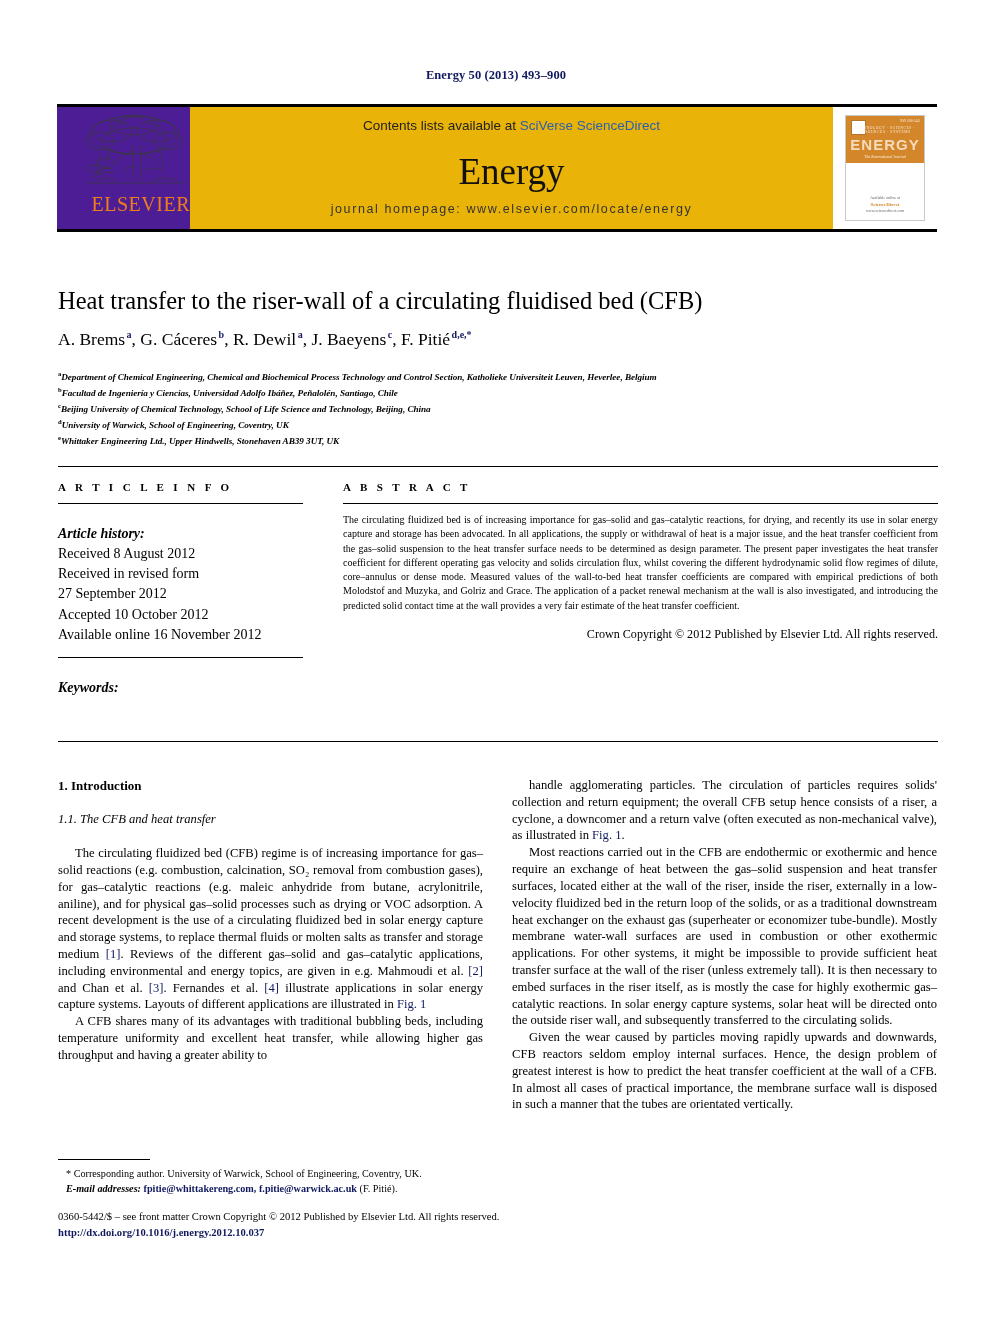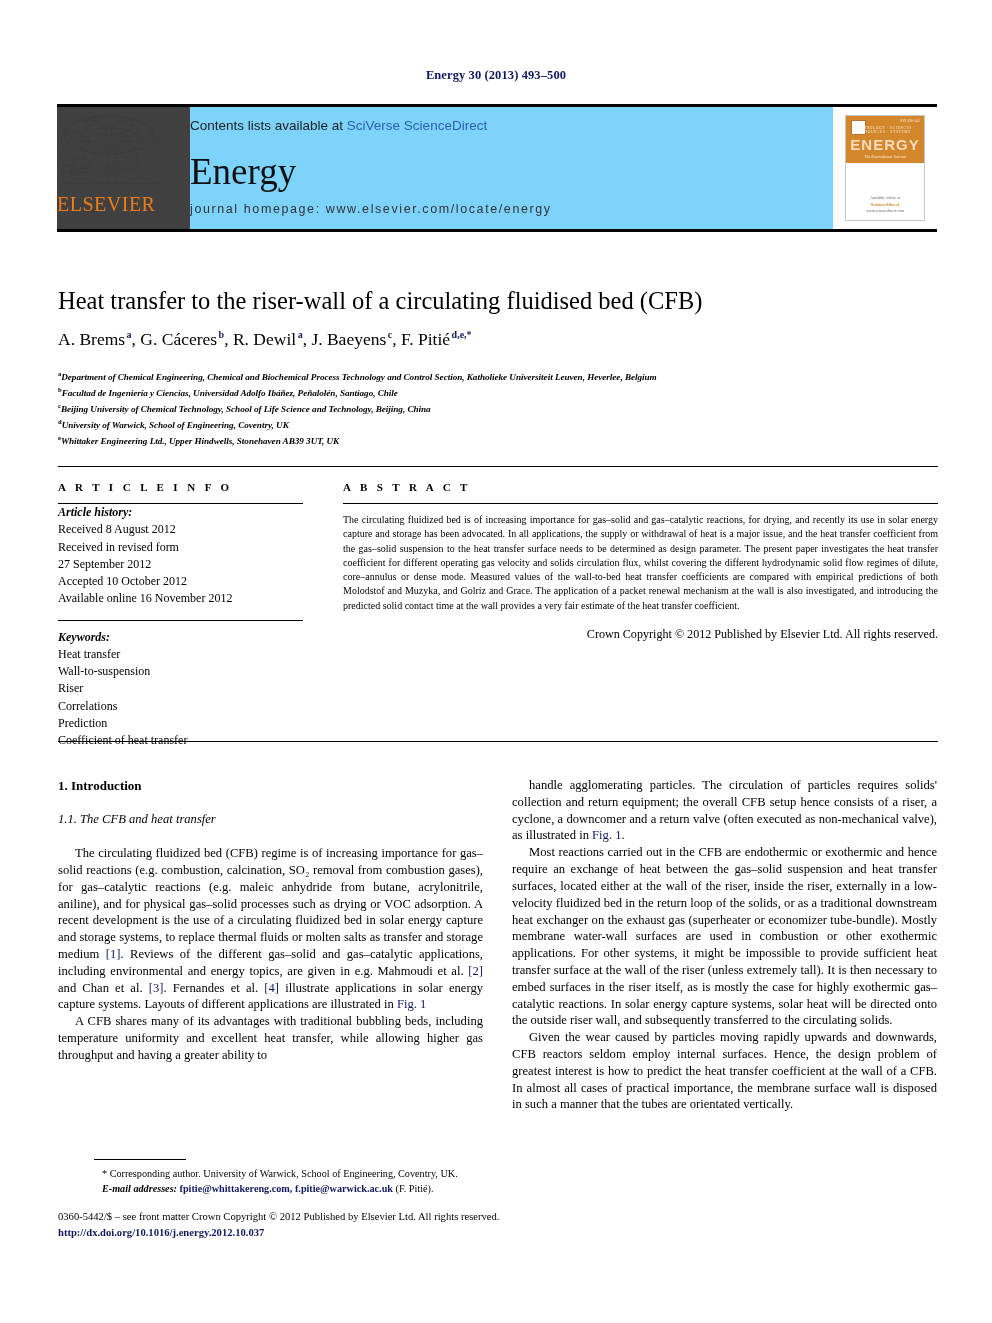--- a/index.html
+++ b/index.html
@@ -44,42 +44,43 @@
     border-top: 3px solid #000;
     border-bottom: 3px solid #000;
     height: 128px;
     box-sizing: border-box;
     display: flex;
     align-items: stretch;
   }
   .mast-logo {
     width: 133px;
     flex: 0 0 133px;
-    background: #404040;
+    background: #4c1d95;
     display: flex;
     flex-direction: column;
-    align-items: flex-start;
+    align-items: flex-end;
     justify-content: flex-start;
     padding-top: 4px;
     box-sizing: border-box;
   }
   .tree-svg { display:block; }
   .elsevier-word {
     font-family: "Liberation Serif", serif;
     font-size: 20px;
     letter-spacing: .5px;
     color: #f07d1a;
     font-weight: 400;
     margin-top: 1px;
     line-height: 1;
   }
   .mast-center {
     flex: 1 1 auto;
-    background: #7dd3fc;
+    background: #eab308;
     position: relative;
+    text-align: center;
     padding-top: 11px;
     box-sizing: border-box;
   }
   .contents-line {
     font-family: "Liberation Sans", sans-serif;
     font-size: 13.5px;
     color: #222;
   }
   .contents-line .sd-link { color: #2b5fb0; }
   .journal-title {
@@ -248,23 +249,23 @@
     font-weight: bold;
     letter-spacing: 3.4px;
     color: #000;
     font-family: "Liberation Serif", serif;
   }
   .thin-rule {
     border-top: 1px solid #000;
     margin-top: 10px;
   }
   .info-block {
-    font-size: 12px;
+    font-size: 14px;
     line-height: 1.44;
-    margin-top: 0;
+    margin-top: 20px;
   }
   .info-block .lbl {
     font-style: italic;
     font-weight: bold;
   }
   .info-sep {
     border-top: 1px solid #000;
     margin-top: 12px;
     margin-bottom: 8px;
   }
@@ -319,21 +320,20 @@
   .ref { color: #11195e; }
 
   
   .footnote {
     position: absolute;
     left: 58px;
     top: 1159px;
     width: 425px;
     font-size: 10.2px;
     line-height: 1.45;
-    margin-left: 36px;
   }
   .footnote-rule {
     width: 92px;
     border-top: 1px solid #000;
     margin-bottom: 7px;
   }
   .footnote .fn-line { text-indent: -8px; padding-left: 16px; }
   .footnote .em-lbl { font-style: italic; font-weight: bold; }
   .footnote a, .mail { color: #11195e; font-weight: bold; }
 
@@ -345,21 +345,21 @@
     font-size: 10.6px;
     line-height: 1.5;
   }
   .colophon .doi { color: #11195e; font-weight: bold; }
 </style>
 </head>
 <body>
 
 <div class="page">
 
-  <div class="running-head">Energy 30 (2013) 493–500</div>
+  <div class="running-head">Energy 50 (2013) 493–900</div>
 
   <div class="masthead">
 
     <div class="mast-logo">
       <svg class="tree-svg" width="108" height="82" viewBox="0 0 108 82">
         <g fill="none" stroke="#3b3b3b" stroke-width="0.7">
           <ellipse cx="52" cy="24" rx="45" ry="19"></ellipse>
           <ellipse cx="30" cy="20" rx="20" ry="11"></ellipse>
           <ellipse cx="74" cy="20" rx="20" ry="11"></ellipse>
           <ellipse cx="52" cy="14" rx="24" ry="10"></ellipse>
@@ -439,28 +439,20 @@
           <div>Received 8 August 2012</div>
           <div>Received in revised form</div>
           <div>27 September 2012</div>
           <div>Accepted 10 October 2012</div>
           <div>Available online 16 November 2012</div>
         </div>
     </div>
     <div class="info-sep"></div>
     <div class="info-block">
       <div class="lbl">Keywords:</div>
-      <div>
-          <div>Heat transfer</div>
-          <div>Wall-to-suspension</div>
-          <div>Riser</div>
-          <div>Correlations</div>
-          <div>Prediction</div>
-          <div>Coefficient of heat transfer</div>
-        </div>
     </div>
   </div>
 
   <div class="abs-col">
     <div class="sec-head">A B S T R A C T</div>
     <div class="thin-rule"></div>
     <div class="abstract-text">The circulating fluidized bed is of increasing importance for gas–solid and gas–catalytic reactions, for drying, and recently its use in solar energy capture and storage has been advocated. In all applications, the supply or withdrawal of heat is a major issue, and the heat transfer coefficient from the gas–solid suspension to the heat transfer surface needs to be determined as design parameter. The present paper investigates the heat transfer coefficient for different operating gas velocity and solids circulation flux, whilst covering the different hydrodynamic solid flow regimes of dilute, core–annulus or dense mode. Measured values of the wall-to-bed heat transfer coefficients are compared with empirical predictions of both Molodstof and Muzyka, and Golriz and Grace. The application of a packet renewal mechanism at the wall is also investigated, and introducing the predicted solid contact time at the wall provides a very fair estimate of the heat transfer coefficient.</div>
     <div class="abstract-copy">Crown Copyright © 2012 Published by Elsevier Ltd. All rights reserved.</div>
   </div>
 

